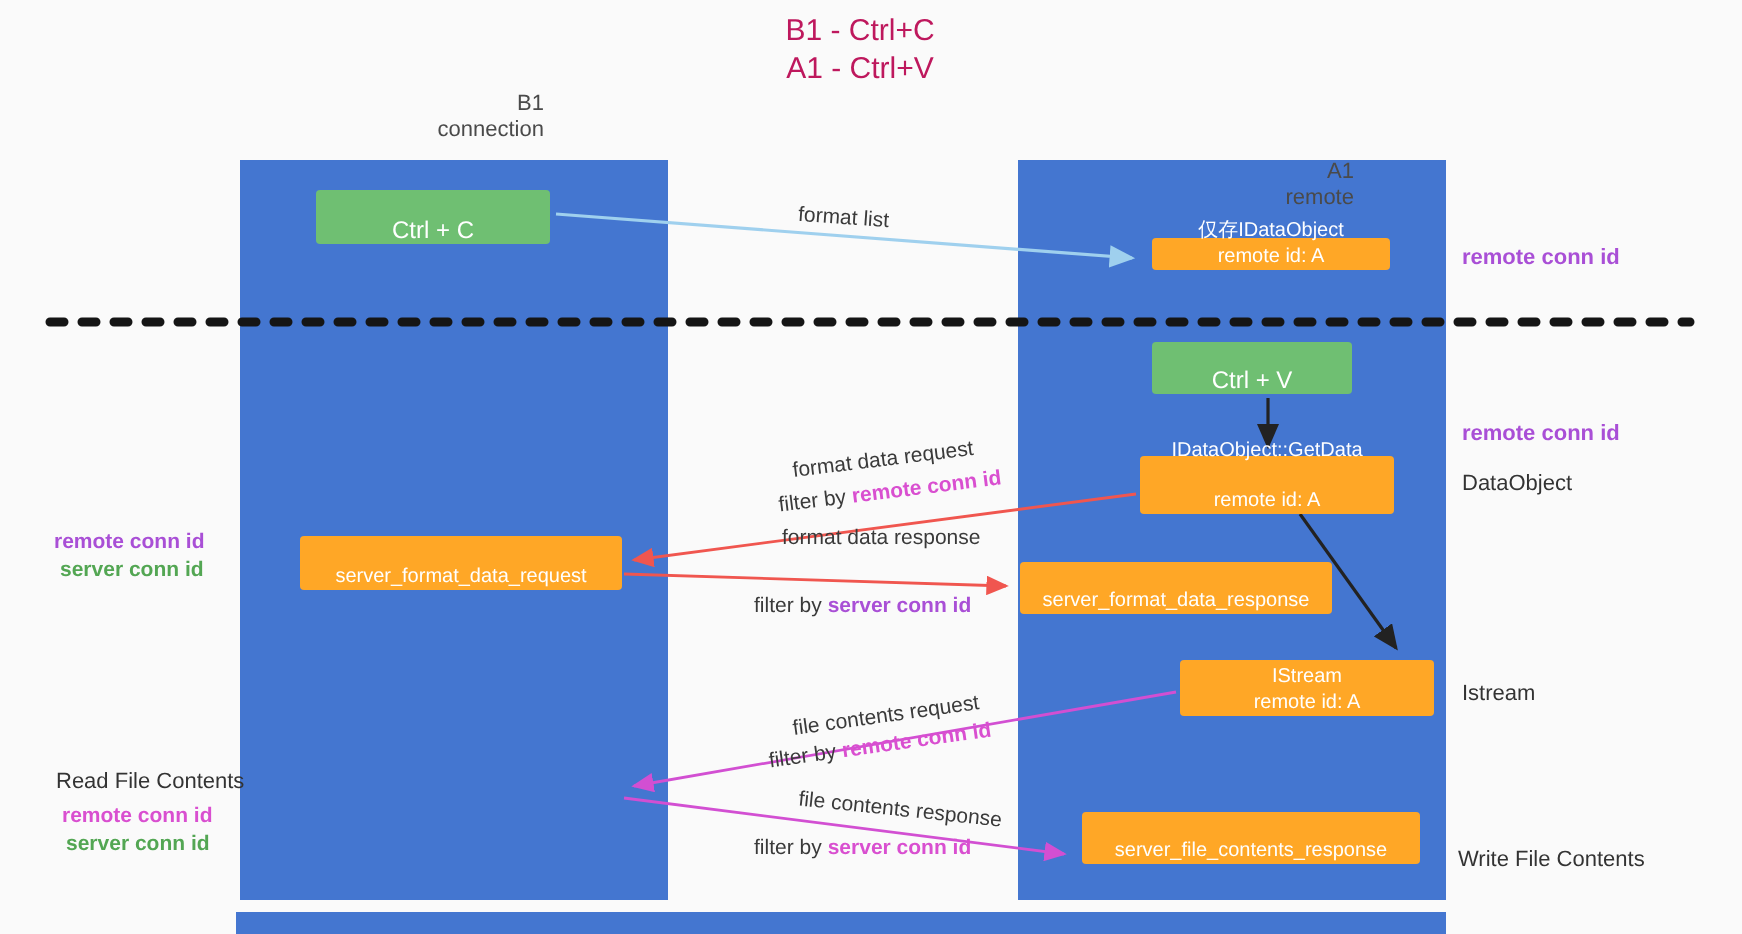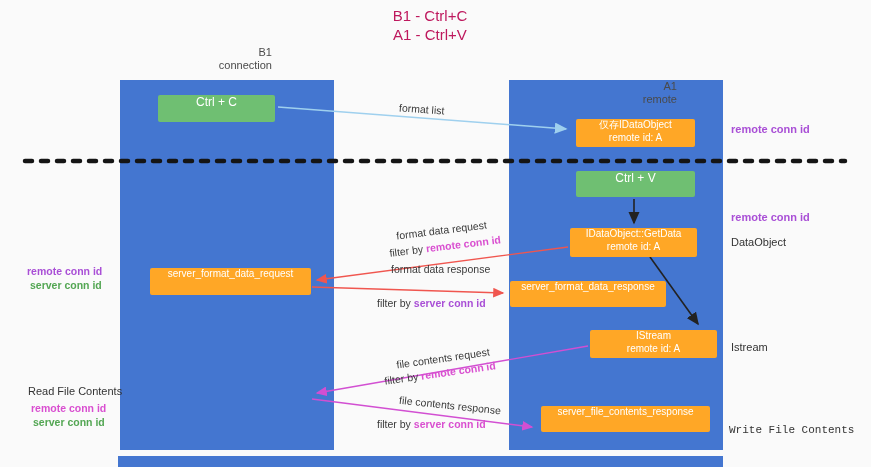--- a/index.html
+++ b/index.html
@@ -4,21 +4,21 @@
 <style>
   html,body{margin:0;padding:0;background:#fafafa;font-family:"Liberation Sans",sans-serif;}
   .canvas{position:relative;width:871px;height:467px;background:#fafafa;overflow:hidden;}
   .lane{position:absolute;background:#4476d0;z-index:1;}
   svg.arrows{position:absolute;left:0;top:0;z-index:2;pointer-events:none;}
   .title{position:absolute;left:300px;top:6px;width:260px;text-align:center;z-index:3;
          color:#be185d;font-size:15px;line-height:19px;}
   .lane-header{position:absolute;width:120px;text-align:right;color:#4a4a4a;
                font-size:11px;line-height:13px;z-index:3;}
   .box{position:absolute;z-index:3;text-align:center;color:#ffffff;border-radius:2px;
-       display:flex;flex-direction:column;justify-content:flex-start;}
+       display:flex;flex-direction:column;justify-content:flex-end;}
   .box.green{background:#6fbf72;font-size:12px;}
   .box.orange{background:#ffa726;font-size:10px;line-height:12.5px;}
   .lbl{position:absolute;z-index:3;font-size:10.5px;color:#3a3a3a;white-space:nowrap;}
   .side{position:absolute;z-index:3;font-size:11px;color:#333;white-space:nowrap;}
   .purple{color:#a94fd6;font-weight:700;}
   .magenta{color:#d94fd0;font-weight:700;}
   .greentx{color:#53a653;font-weight:700;}
   .filter .fb{margin-right:3px;}
 </style>
 </head>
@@ -74,30 +74,30 @@
   </div>
   <div class="lane-header" style="left:557px;top:32px;margin-top:48px;">
     <div>A1</div>
     <div>remote</div>
   </div>
 
   <div class="box green" style="left:158px;top:95px;width:117px;height:27px;">
     <span>Ctrl + C</span>
   </div>
 
-  <div class="box orange" style="left:576px;top:119px;width:119px;height:28px;">
+  <div class="box orange" style="left:576px;top:119px;width:119px;height:16px;">
     <span>仅存IDataObject</span>
     <span>remote id: A</span>
   </div>
 
-  <div class="box green" style="left:576px;top:171px;width:119px;height:26px;">
+  <div class="box green" style="left:576px;top:171px;width:100px;height:26px;">
     <span>Ctrl + V</span>
   </div>
 
-  <div class="box orange" style="left:570px;top:228px;width:127px;height:29px;">
+  <div class="box orange" style="left:570px;top:228px;width:127px;height:29px;gap:12px;">
     <span>IDataObject::GetData</span>
     <span>remote id: A</span>
   </div>
 
   <div class="box orange" style="left:150px;top:268px;width:161px;height:27px;">
     <span>server_format_data_request</span>
   </div>
 
   <div class="box orange" style="left:510px;top:281px;width:156px;height:26px;">
     <span>server_format_data_response</span>
@@ -136,21 +136,21 @@
   <div class="lbl" style="left:399px;top:399px;transform:rotate(6deg);">file contents response</div>
 
   <div class="lbl filter" style="left:377px;top:418px;">
     <span class="fb">filter by</span><span class="magenta">server conn id</span>
   </div>
 
   <div class="side purple" style="left:731px;top:123px;">remote conn id</div>
   <div class="side purple" style="left:731px;top:211px;">remote conn id</div>
   <div class="side" style="left:731px;top:236px;">DataObject</div>
   <div class="side" style="left:731px;top:341px;">Istream</div>
-  <div class="side" style="left:729px;top:424px;font-family:Liberation Mono, monospace;">Write File Contents</div>
+  <div class="side" style="left:729px;top:424px;">Write File Contents</div>
 
   <div class="side purple" style="left:27px;top:265px;font-size:10.5px;">remote conn id</div>
   <div class="side greentx" style="left:30px;top:279px;font-size:10.5px;">server conn id</div>
   <div class="side" style="left:28px;top:385px;">Read File Contents</div>
   <div class="side magenta" style="left:31px;top:402px;font-size:10.5px;">remote conn id</div>
   <div class="side greentx" style="left:33px;top:416px;font-size:10.5px;">server conn id</div>
 
 </div>
 
 </body></html>

